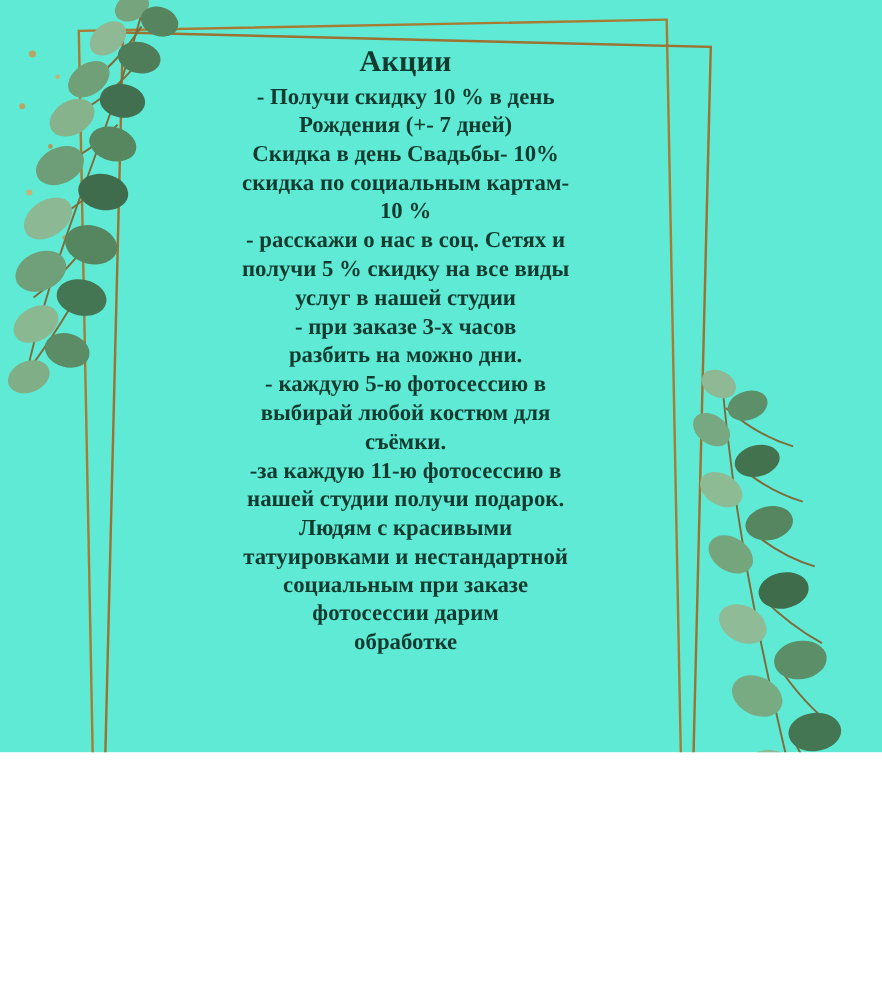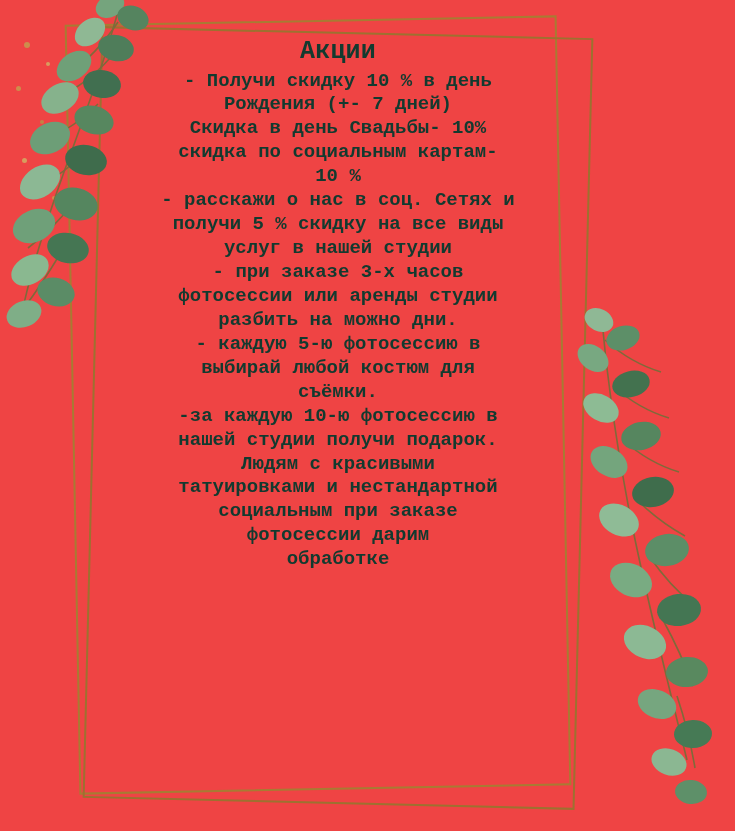--- a/index.html
+++ b/index.html
@@ -3,24 +3,24 @@
 <meta charset="utf-8">
 <style>
   html, body {
     margin: 0;
     padding: 0;
     background: #ffffff;
   }
   #poster {
     position: relative;
     width: 735px;
-    height: 831px;
-    background: #ef4444;
+    height: 627px;
+    background: #5eead4;
     overflow: hidden;
-    font-family: Liberation Mono, monospace;
+    font-family: Liberation Serif, serif;
   }
 
   
   .frame {
     position: absolute;
     border: 2px solid #a3762f;
     box-sizing: border-box;
     pointer-events: none;
   }
   .frame-a {
@@ -158,26 +158,25 @@
     <div class="title">Акции</div>
     <div class="line">- Получи скидку 10 % в день</div>
     <div class="line">Рождения (+- 7 дней)</div>
     <div class="line">Скидка в день Свадьбы- 10%</div>
     <div class="line">скидка по социальным картам-</div>
     <div class="line">10 %</div>
     <div class="line">- расскажи о нас в соц. Сетях и</div>
     <div class="line">получи 5 % скидку на все виды</div>
     <div class="line">услуг в нашей студии</div>
     <div class="line">- при заказе 3-х часов</div>
-    <div class="line">фотосессии или аренды студии</div>
     <div class="line">разбить на можно дни.</div>
     <div class="line">- каждую 5-ю фотосессию в</div>
     <div class="line">выбирай любой костюм для</div>
     <div class="line">съёмки.</div>
-    <div class="line">-за каждую 10-ю фотосессию в</div>
+    <div class="line">-за каждую 11-ю фотосессию в</div>
     <div class="line">нашей студии получи подарок.</div>
     <div class="line">Людям с красивыми</div>
     <div class="line">татуировками и нестандартной</div>
     <div class="line">социальным при заказе</div>
     <div class="line">фотосессии дарим</div>
     <div class="line">обработке</div>
   </div>
 
 </div>
 

